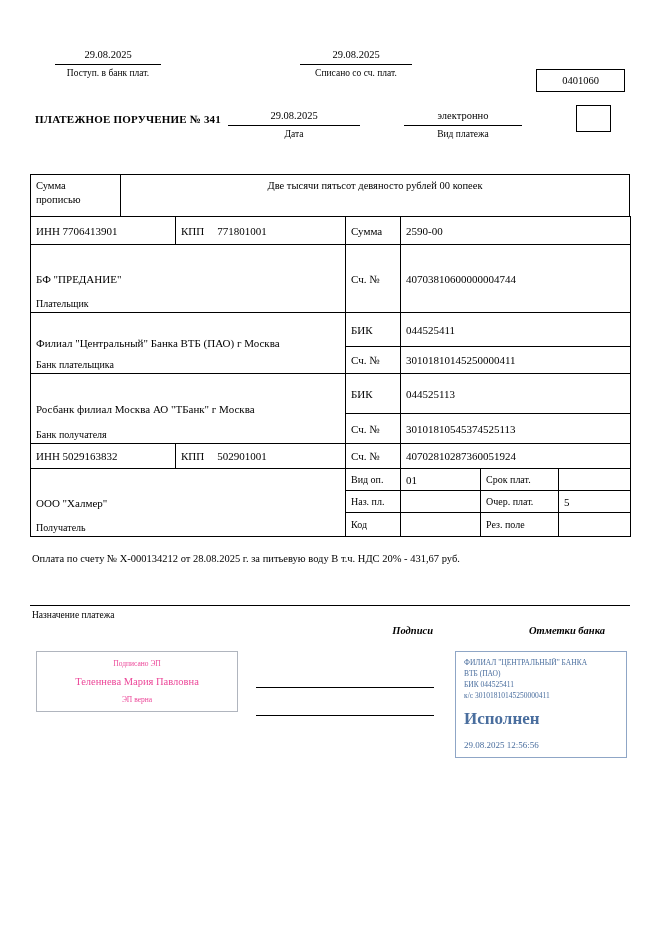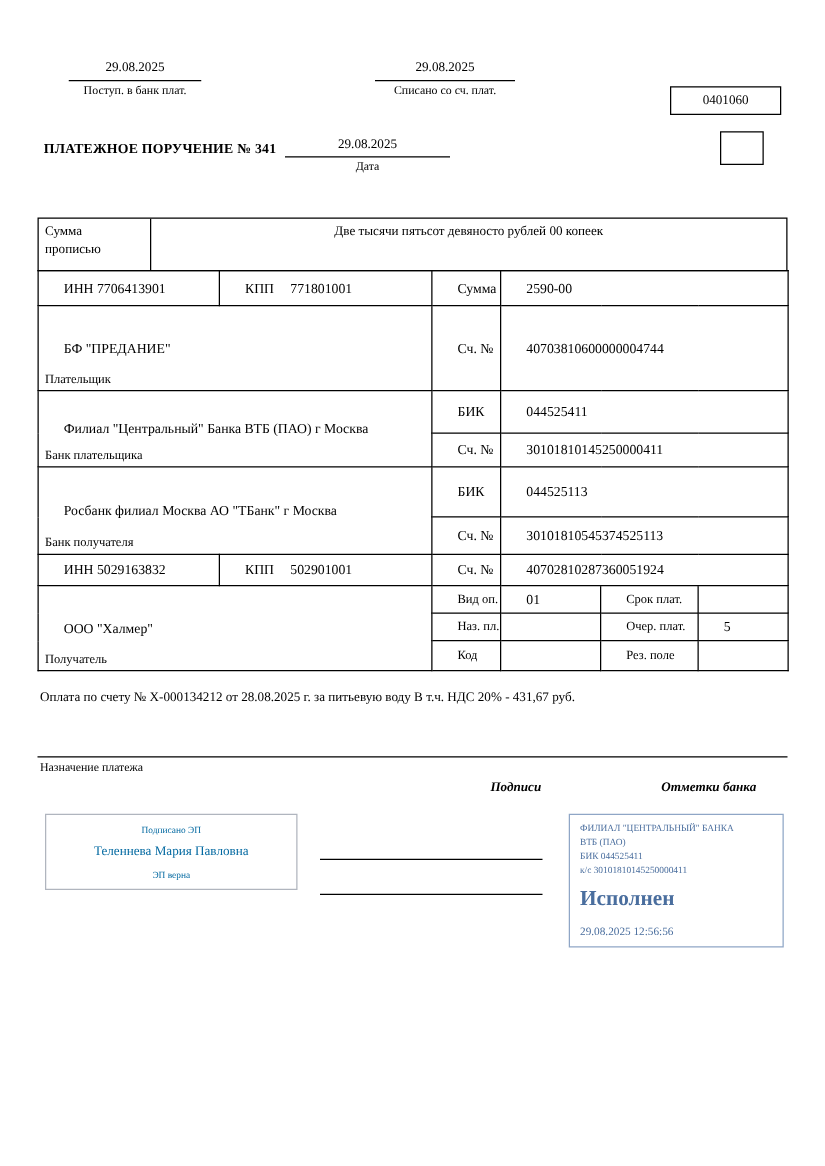--- a/index.html
+++ b/index.html
@@ -12,21 +12,21 @@
   .u-group .cap { text-align:center; font-size:9.5px; padding-top:3px; }
   .code-box { border:1px solid #000; text-align:center; font-size:10.5px; line-height:21px; }
   .empty-box { border:1px solid #000; }
   .doc-title { font-size:11px; font-weight:bold; letter-spacing:0.2px; }
 
   .sum-box { display:flex; border:1px solid #000; font-size:10.5px; }
   .sum-box .sum-label { width:90px; border-right:1px solid #000; padding:4px 5px; line-height:1.35; }
   .sum-box .sum-value { flex:1; padding:5px 7px;text-align:center; }
 
   table.main { border-collapse:collapse; table-layout:fixed; width:600px; font-size:11px; }
-  table.main td { border:1px solid #000; padding:2px 20px; vertical-align:middle; white-space:nowrap; overflow:hidden; }
+  table.main td { border:1px solid #000; padding:2px 5px; vertical-align:middle; white-space:nowrap; overflow:hidden; }
   td.sec { position:relative; vertical-align:top; padding:5px 5px; white-space:normal; }
   td.sec .sec-label { position:absolute; left:5px; bottom:3px; font-size:10px; white-space:nowrap; }
   td.vtop { vertical-align:top; padding-top:4px; }
   td.vbot { vertical-align:bottom; padding-bottom:5px; }
   td.acc-pad { vertical-align:top; padding-top:17px; }
   td.small-lab { font-size:10px; }
   .kpp-val { margin-left:13px; }
 
   .purpose { font-size:10.5px; white-space:nowrap; }
   .hline { border-top:1px solid #000; height:0; }
@@ -60,20 +60,24 @@
 
   <div class="abs code-box" style="left:536px; top:49px; width:89px; height:23px;margin-top:20px;">0401060</div>
 
   <div class="abs doc-title" style="left:35px; top:113px;">ПЛАТЕЖНОЕ ПОРУЧЕНИЕ № 341</div>
 
   <div class="abs u-group" style="left:228px; top:110px; width:132px;">
     <div class="val">29.08.2025</div>
     <div class="cap">Дата</div>
   </div>
 
+  <div class="abs u-group" style="left:404px; top:110px; width:118px;">
+    <div class="val">электронно</div>
+    <div class="cap">Вид платежа</div>
+  </div>
 
   <div class="abs empty-box" style="left:576px; top:105px; width:35px; height:27px;"></div>
 
   <div class="abs sum-box" style="left:30px; top:174px; width:600px; height:43px;">
     <div class="sum-label">
       <div>Сумма</div>
       <div>прописью</div>
     </div>
     <div class="sum-value">Две тысячи пятьсот девяносто рублей 00 копеек</div>
   </div>
@@ -157,21 +161,21 @@
   </tbody>
     </table>
 
   <div class="abs purpose" style="left:32px; top:553px; width:600px;">Оплата по счету № Х-000134212 от 28.08.2025 г. за питьевую воду В т.ч. НДС 20% - 431,67 руб.</div>
   <div class="abs hline" style="left:30px; top:605px; width:600px;"></div>
   <div class="abs caption" style="left:32px; top:610px;">Назначение платежа</div>
 
   <div class="abs heading" style="left:253px; top:625px; width:180px;">Подписи</div>
   <div class="abs heading" style="left:445px; top:625px; width:160px;">Отметки банка</div>
 
-  <div class="abs ep-box" style="left: 36px; top: 651px; width: 202px; height: 61px; color: #0369a1;">
+  <div class="abs ep-box" style="left: 36px; top: 651px; width: 202px; height: 61px; color: #ec4899;">
     <div class="ep-small">Подписано ЭП</div>
     <div class="ep-name">Теленнева Мария Павловна</div>
     <div class="ep-small">ЭП верна</div>
   </div>
 
   <div class="abs sig-line" style="left:256px; top:651px; width:178px; height:37px;"></div>
   <div class="abs sig-line" style="left:256px; top:690px; width:178px; height:26px;"></div>
 
   <div class="abs stamp-box" style="left: 455px; top: 651px; width: 172px; height: 107px; color: rgb(74, 110, 158);">
     <div>ФИЛИАЛ "ЦЕНТРАЛЬНЫЙ" БАНКА</div>

